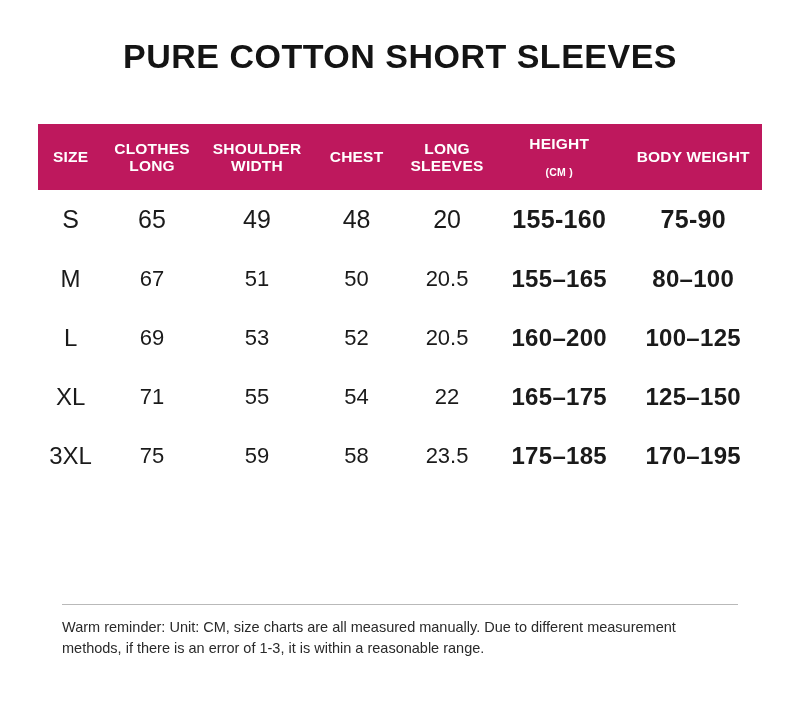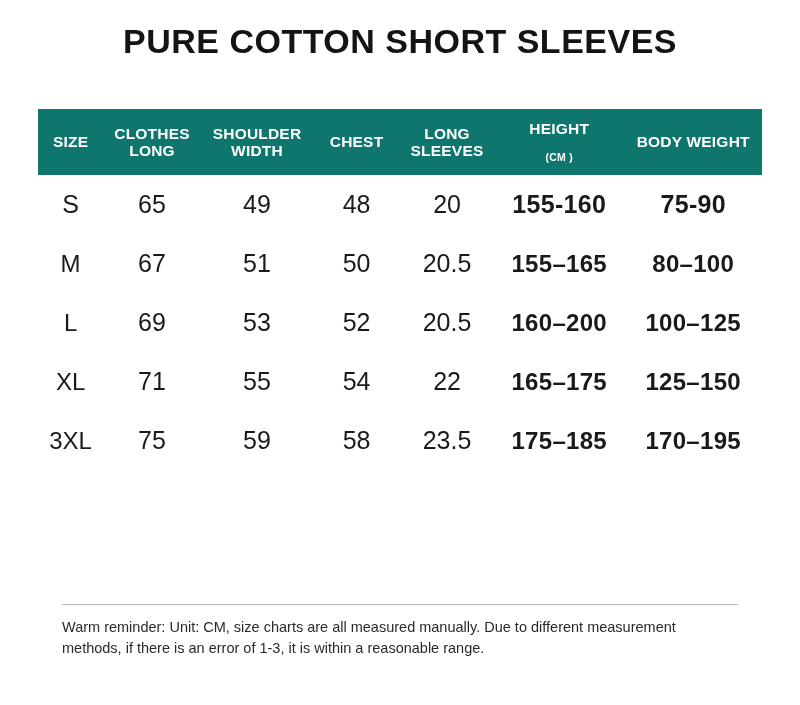--- a/index.html
+++ b/index.html
@@ -19,34 +19,34 @@
     width: 800px;
     height: 705px;
     box-sizing: border-box;
   }
   .title {
     text-align: center;
     font-size: 34px;
     font-weight: bold;
     letter-spacing: 0.5px;
     color: #141414;
-    padding-top: 22px;
+    padding-top: 37px;
     padding-bottom: 0;
     line-height: 1.15;
   }
   .table-wrap {
     margin: 48px 38px 0 38px;
   }
   table.size-table {
     width: 100%;
     border-collapse: collapse;
     table-layout: fixed;
   }
   thead tr {
-    background: #0f766e;
+    background: #be185d;
   }
   thead th {
     color: #ffffff;
     font-size: 15.5px;
     font-weight: bold;
     text-align: center;
     vertical-align: middle;
     padding: 11px 2px;
     height: 62px;
     box-sizing: border-box;
@@ -67,21 +67,21 @@
     text-align: center;
     vertical-align: middle;
     color: #1a1a1a;
     background: #ffffff;
     height: 59px;
     padding: 0 2px;
     font-size: 25px;
     font-weight: 400;
   }
   tbody td.c-size   { font-size: 24px; }
-  tbody td.c-num    { font-size: 25px; }
+  tbody td.c-num    { font-size: 22px; }
   tbody td.c-wide   { font-size: 24px; font-weight: bold; letter-spacing: 0.3px; }
   tbody tr:first-child td.c-wide { font-weight: 700; }
   tbody tr:first-child td { font-size: 25px; }
 
   
   col.col-size     { width: 9.0%; }
   col.col-clothes  { width: 13.5%; }
   col.col-shoulder { width: 15.5%; }
   col.col-chest    { width: 12.0%; }
   col.col-sleeves  { width: 13.0%; }

